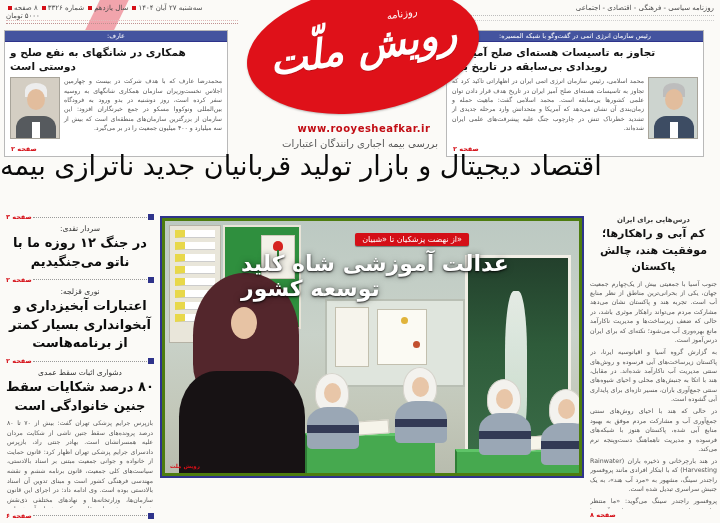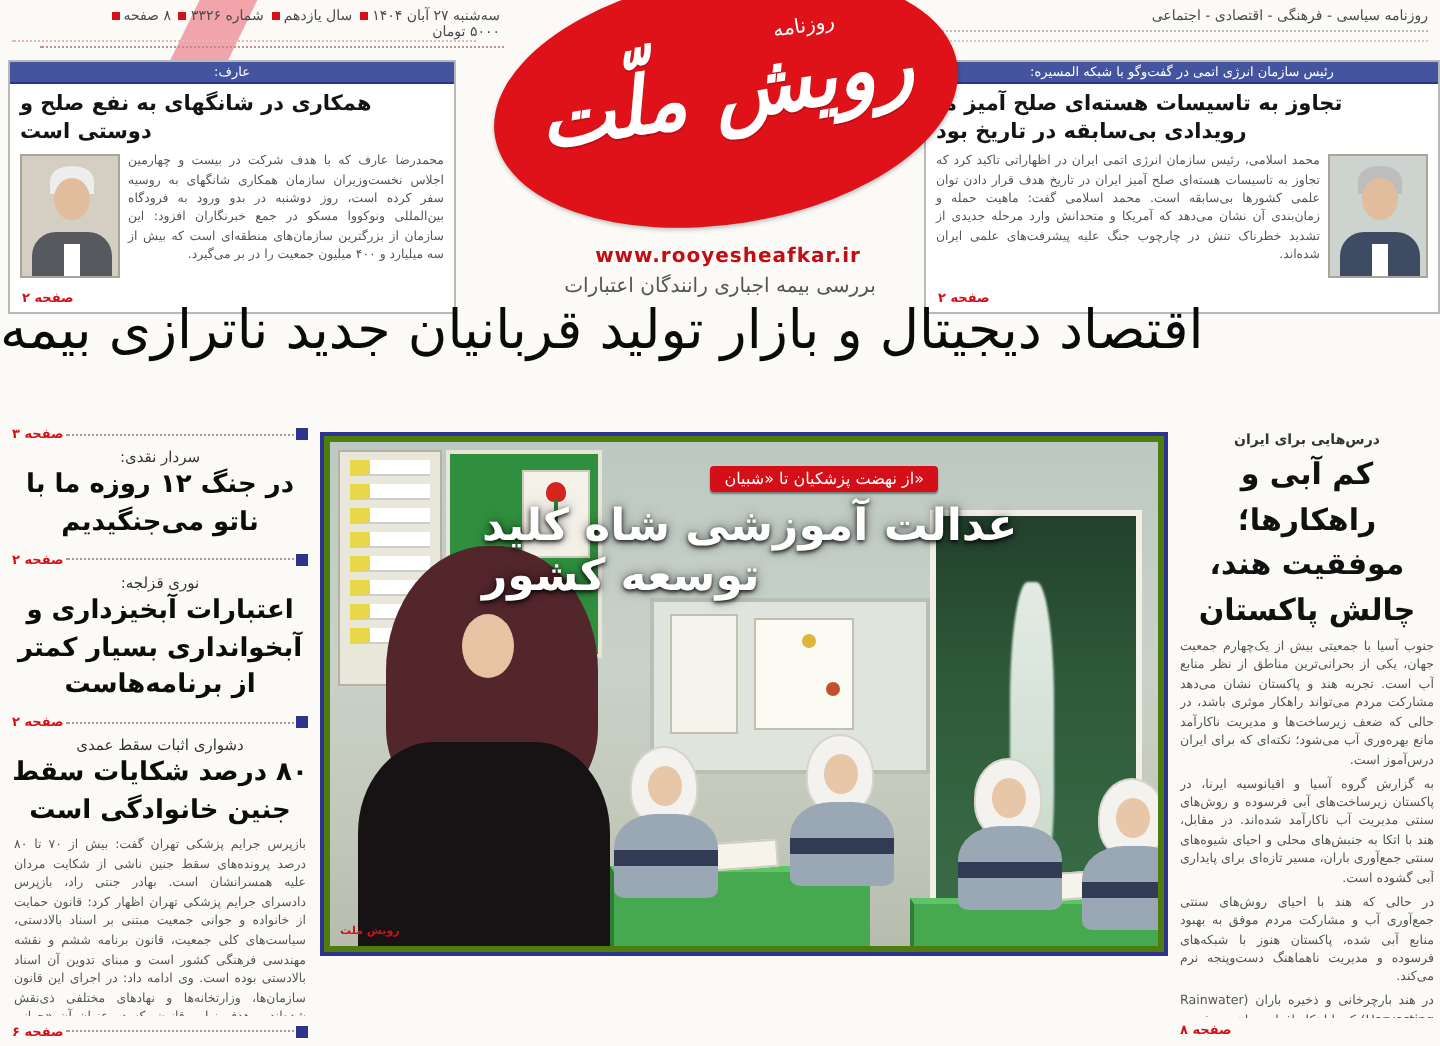--- a/index.html
+++ b/index.html
@@ -1,21 +1,21 @@
 <!DOCTYPE html>
 <html lang="fa" dir="rtl"><head>
 <meta charset="utf-8">
 <style>
   *{margin:0;padding:0;box-sizing:border-box}
   html,body{width:720px;height:523px;overflow:hidden}
   body{font-family:"DejaVu Sans",sans-serif;background:#efeeea;direction:rtl}
   .page{position:relative;width:720px;height:523px;background:#fbfaf7;overflow:hidden}
 
   
-  .dateline{position:absolute;top:4px;left:20px;width:232px;direction:rtl;text-align:right;
+  .dateline{position:absolute;top:4px;left:6px;width:232px;direction:rtl;text-align:left;
     font-size:7px;color:#4a4a4a;padding-bottom:3px;border-bottom:1px dotted #c09090;z-index:3}
   .dateline .seg{display:inline-block;margin-right:2px}
   .sqsep{display:inline-block;width:4px;height:4px;background:#d50f17;margin:0 2px;vertical-align:middle}
   .category{position:absolute;top:4px;right:6px;width:258px;text-align:right;font-size:7px;color:#4a4a4a;
     padding-bottom:3px;border-bottom:1px dotted #bdbdbd;z-index:3}
   .dots2{position:absolute;top:20px;right:6px;width:258px;border-top:1px dotted #cfcfcf;z-index:3}
   .dots2l{position:absolute;top:20px;left:6px;width:232px;border-top:1px dotted #e0b9b9;z-index:3}
   .sash{position:absolute;top:-12px;left:92px;width:26px;height:62px;background:#ef8e98;opacity:.8;
     transform:rotate(26deg);z-index:1}
 
@@ -27,21 +27,21 @@
     font-size:10px;transform:rotate(-9deg)}
   .logo-title{position:absolute;top:38px;left:12px;width:214px;text-align:center;color:#fff;
     font-size:40px;font-weight:bold;font-style:italic;transform:rotate(-9deg);letter-spacing:-2px;
     text-shadow:0 1px 0 rgba(0,0,0,.15)}
   .logo-url{position:absolute;top:137px;left:10px;width:220px;text-align:center;color:#c20d14;
     font-weight:bold;font-size:10px;letter-spacing:.5px}
 
   
   .box{position:absolute;top:30px;height:127px;background:#fff;border:1px solid #b9b9b9;z-index:2}
   .box-left{left:4px;width:224px}
-  .box-right{right:0;width:258px}
+  .box-right{right:16px;width:258px}
   .box-bar{height:11px;background:#44549f;color:#fff;font-size:6.5px;line-height:11px;text-align:center;
     border-bottom:1px solid #2e338b}
   .box-head{font-size:10.5px;font-weight:bold;color:#141414;text-align:left;line-height:1.35;
     padding:3px 5px 2px}
   .box-body{font-size:6.2px;color:#555;text-align:justify;line-height:1.5;padding:1px 5px 0;overflow:hidden;height:74px}
   .avatar{width:50px;height:62px;position:relative;background:#d4cec3;border:1px solid #a8a49a;overflow:hidden}
   .av-l{float:left;margin:1px 4px 1px 0}
   .av-r{float:right;margin:1px 0 1px 4px;background:#cdd4cf}
   .av-hair{position:absolute;top:5px;left:14px;width:22px;height:14px;border-radius:50% 50% 0 0;background:#ededed}
   .av-hair.gray{background:#bdbdbd}
@@ -55,21 +55,21 @@
   
   .lead-kicker{position:absolute;top:138px;left:0;width:100%;text-align:center;font-size:10px;color:#555;z-index:4}
   .lead-head{position:absolute;top:150px;left:0;width:100%;text-align:left;font-size:27px;font-weight:normal;
     color:#0a0a0a;letter-spacing:-1px;line-height:1.2;z-index:4;white-space:nowrap}
 
   
   .main{position:absolute;top:212px;left:0;width:720px;height:307px;display:flex;direction:rtl;
     padding:0 3px;column-gap:6px}
   .rcol{width:127px;display:flex;flex-direction:column;padding-top:4px}
   .rc-kicker{font-size:7px;color:#333;text-align:center;font-weight:bold}
-  .rc-head{font-size:15px;font-weight:bold;color:#111;text-align:center;line-height:1.5;margin:2px 0 3px}
+  .rc-head{font-size:11px;font-weight:bold;color:#111;text-align:center;line-height:1.5;margin:2px 0 3px}
   .rc-body{flex:1;font-size:6.3px;color:#555;text-align:justify;line-height:1.5;overflow:hidden}
   .rc-body p{margin-bottom:2.5px}
   .rc-ref{margin-top:2px;text-align:left}
 
   .frame{width:424px;height:262px;margin-top:4px;border:2px solid #2e338b;background:#4d7c0f;padding:3px}
   .ph{position:relative;width:100%;height:100%;overflow:hidden;direction:ltr;
     background:linear-gradient(180deg,#bcc9c2 0%,#c9d2c9 45%,#c3c8ba 75%,#b8bcae 100%)}
   .chart{position:absolute;left:4px;top:4px;width:52px;height:118px;background:#e9e6da;border:1px solid #b5b2a5}
   .chart i{display:block;margin:4px 5px;height:8px;background:#fff;border-left:10px solid #e8d84a;border-bottom:1px solid #ccc}
   .gboard{position:absolute;left:58px;top:4px;width:78px;height:104px;background:#2f8f3e;border:2px solid #e8e4d8}

